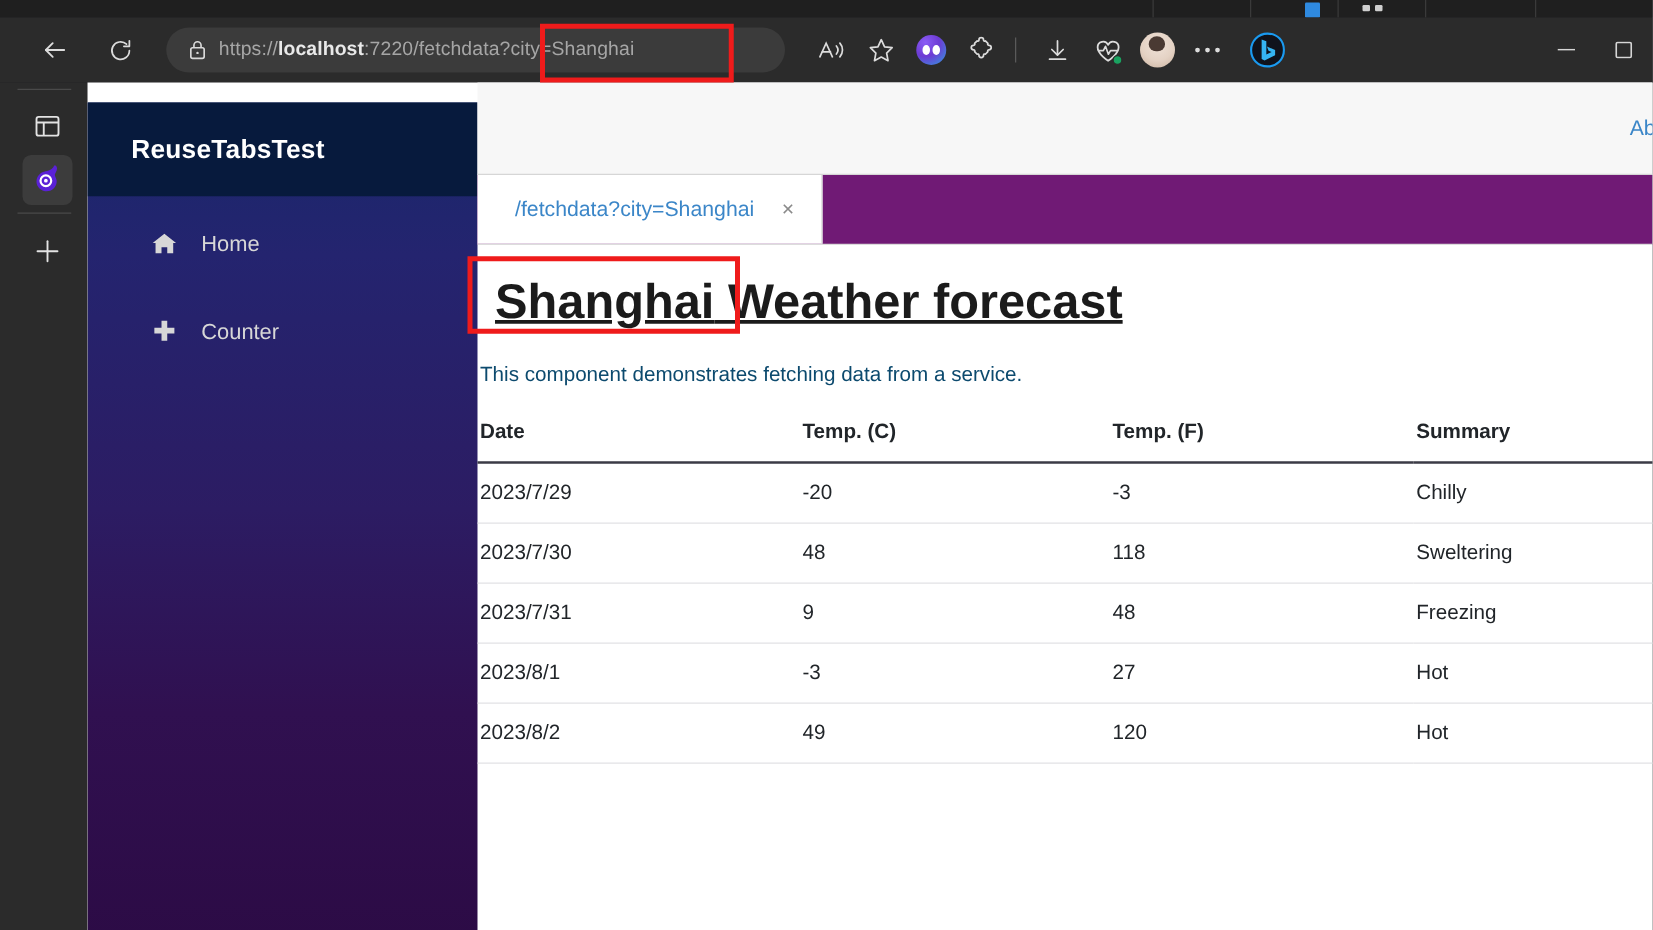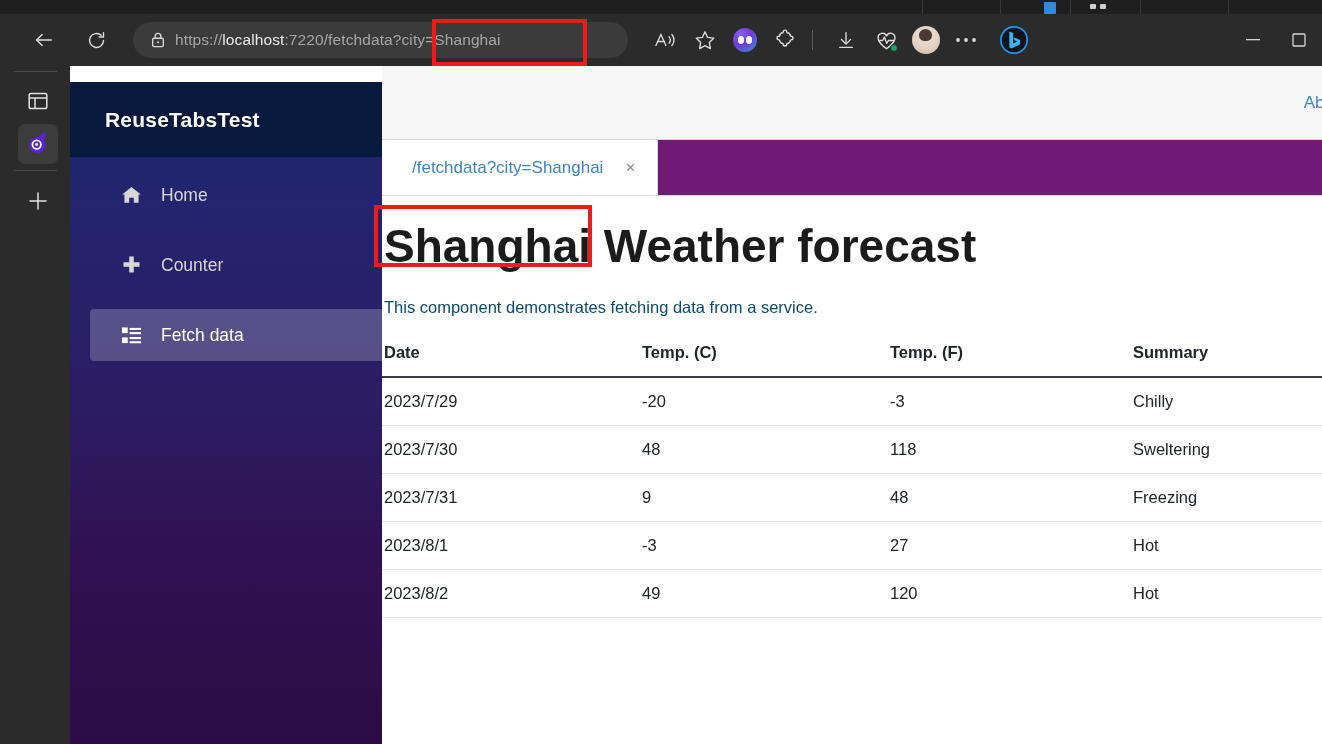--- a/index.html
+++ b/index.html
@@ -48,21 +48,21 @@
     position: relative;
   }
   #site-info-icon { margin-left: 12px; width: 26px; display:flex; align-items:center; justify-content:center; color:#d9d9d9; }
   #url-text {
     margin-left: 4px;
     font-size: 15.5px;
     color: #a6a6a6;
     white-space: nowrap;
     letter-spacing: .1px;
   }
-  #url-text .host { color: #e9e9e9; font-weight: 400; }
+  #url-text .host { color: #e9e9e9; font-weight: 700; }
 
   #toolbar-right { display: flex; align-items: center; margin-left: 14px; }
   #toolbar-right .tb-btn { margin-left: 6px; }
   .vdiv { width: 1px; height: 20px; background: #5a5a5a; margin: 0 10px; }
 
   .copilot-orb {
     width: 24px; height: 24px; border-radius: 50%;
     background: radial-gradient(circle at 30% 25%, #8b5cf6 0%, #6d3bd4 45%, #2f9fe0 100%);
     display: flex; align-items: center; justify-content: center;
     position: relative;
@@ -180,24 +180,25 @@
     background: #ffffff;
   }
   .reuse-tab .reuse-tab-label { color: #3b86c8; font-size: 17px; white-space: nowrap; }
   .reuse-tab .reuse-tab-close {
     margin-left: 22px; color: #8a8a8a; font-size: 17px; line-height: 1;
   }
 
   
   #page-body { padding: 26px 0 0 0; }
   #forecast-title {
-    font-size: 46px; font-weight: 600; color: #1b1b1b;
+    font-size: 39px; font-weight: 600; color: #1b1b1b;
     line-height: 1.05;
-    padding-left: 2px;
+    padding-left: 14px;
     white-space: nowrap;
+    text-decoration: underline;
   }
   #forecast-title .city { }
   #forecast-desc {
     margin-top: 28px;
     font-size: 16.5px; color: #0c4a6e;
     padding-left: 2px;
   }
 
   #forecast-table {
     margin-top: 26px;
@@ -402,33 +403,20 @@
 
       <div class="nav-item">
         <span class="nav-icon">
           <svg width="21" height="21" viewBox="0 0 22 22" fill="currentColor">
             <path d="M8.6 1.6h4.8v6h6v4.8h-6v6H8.6v-6h-6V7.6h6z"></path>
           </svg>
         </span>
         <span class="nav-label">Counter</span>
       </div>
 
-      <div class="nav-item active">
-        <span class="nav-icon">
-          <svg width="21" height="19" viewBox="0 0 22 20" fill="currentColor">
-            <rect x="1" y="1.5" width="6" height="6"></rect>
-            <rect x="1" y="12" width="6" height="6"></rect>
-            <rect x="9" y="2" width="12" height="2.2"></rect>
-            <rect x="9" y="6.4" width="12" height="2.2"></rect>
-            <rect x="9" y="11.6" width="12" height="2.2"></rect>
-            <rect x="9" y="16" width="12" height="2.2"></rect>
-          </svg>
-        </span>
-        <span class="nav-label">Fetch data</span>
-      </div>
 
     </div>
   </div>
 
   <div id="app-main">
 
     <div id="app-topbar">
       <a id="about-link">Abo</a>
     </div>
 

